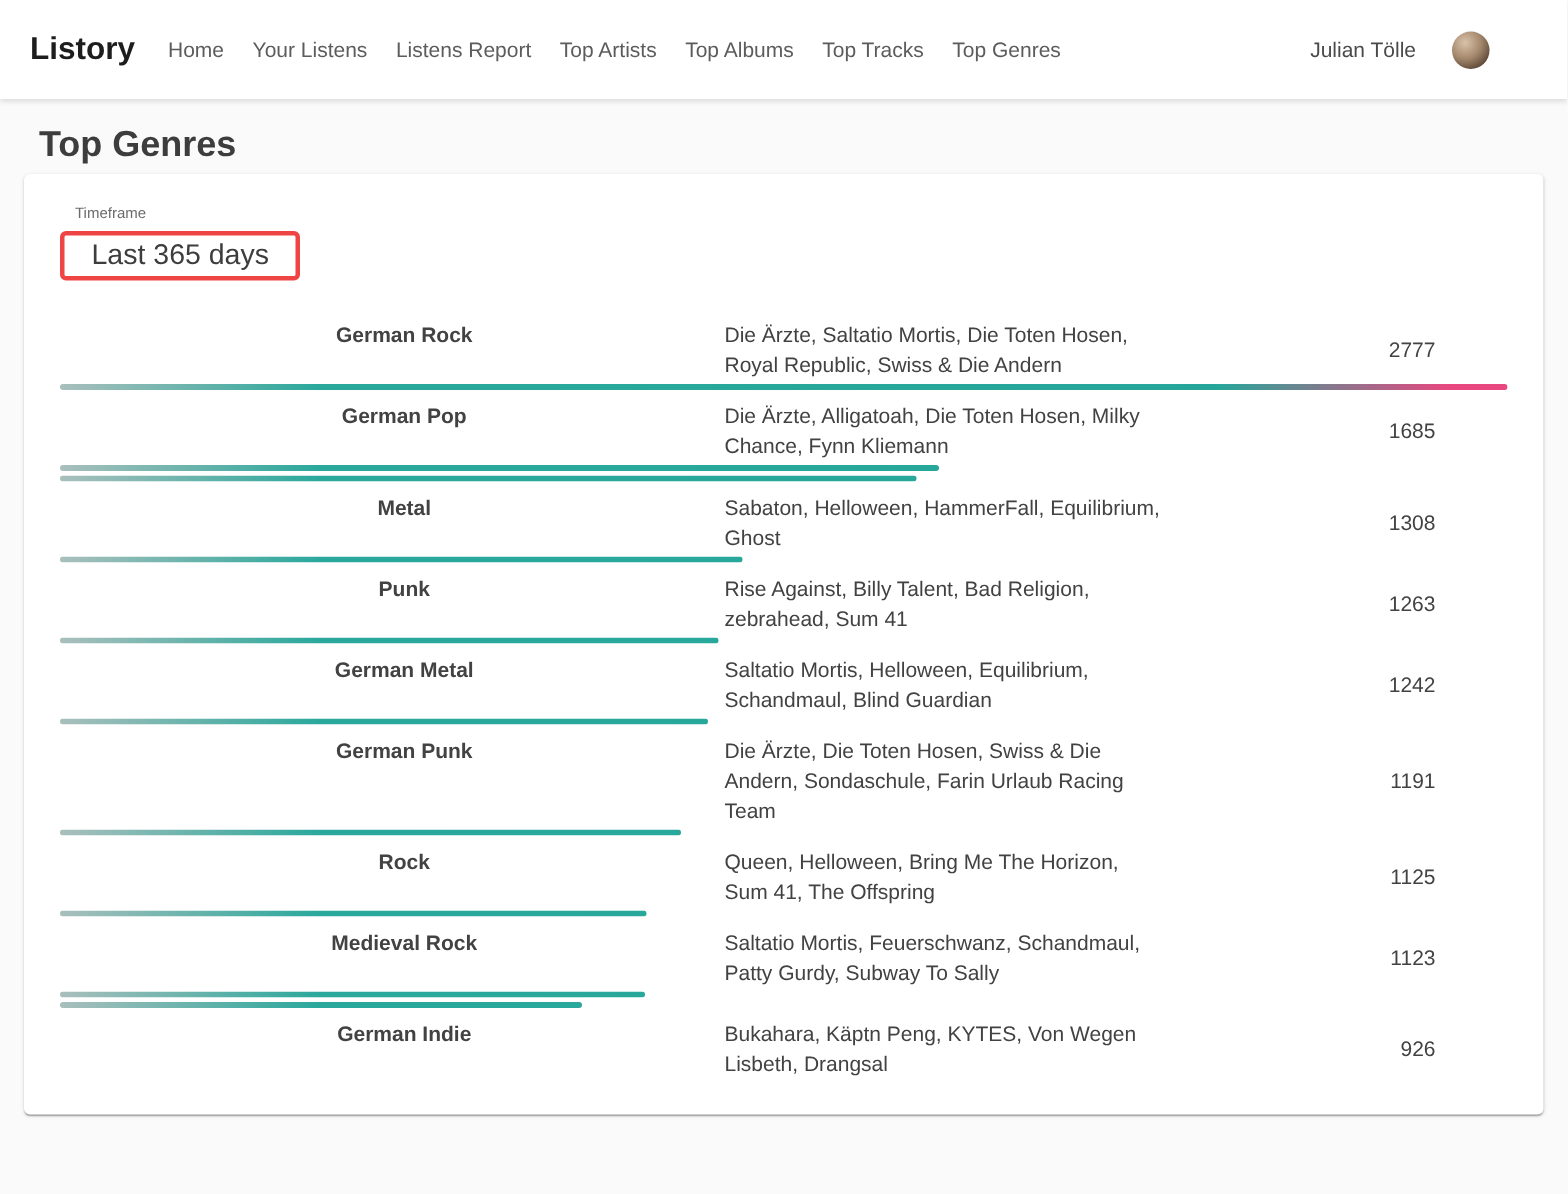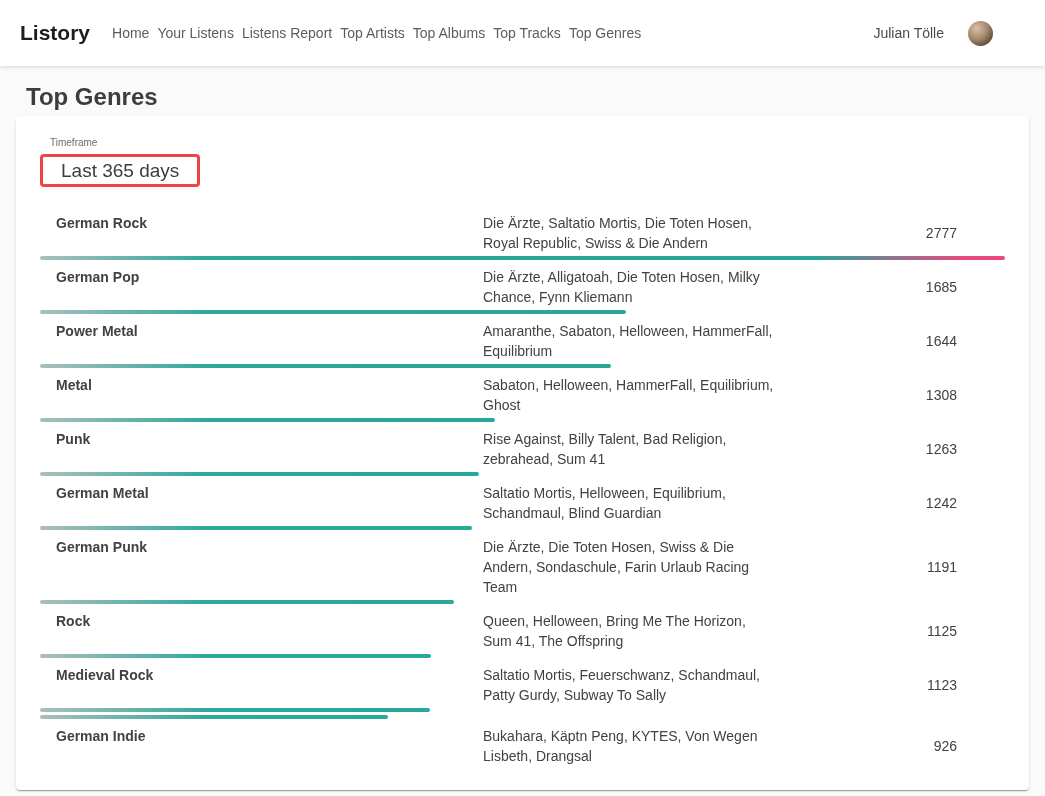--- a/index.html
+++ b/index.html
@@ -24,21 +24,21 @@
     position: relative;
     z-index: 5;
   }
   .logo {
     font-size: 21px;
     font-weight: bold;
     color: #1d1d1d;
     margin-right: 22px;
     cursor: pointer;
   }
-  .nav { display: flex; align-items: center; gap: 8px; }
+  .nav { display: flex; align-items: center; gap: 19px; }
   .nav-item {
     font-size: 14px;
     color: #5c5c5c;
     cursor: pointer;
     white-space: nowrap;
   }
   .topbar-spacer { flex: 1; }
   .user { display: flex; align-items: center; gap: 24px; cursor: pointer; }
   .user-name { font-size: 14px; color: #4a4a4a; }
   .avatar {
@@ -90,20 +90,21 @@
     display: grid;
     grid-template-columns: 443px 295px 1fr;
     padding-top: 7px;
   }
   .g-name {
     padding-left: 16px;
     font-weight: bold;
     font-size: 14px;
     line-height: 20px;
     color: #424242;
+    text-align: center;
   }
   .g-artists {
     font-size: 14px;
     line-height: 20px;
     color: #424242;
   }
   .g-count {
     align-self: center;
     text-align: right;
     padding-right: 48px;
@@ -181,25 +182,20 @@
       <div class="g-count">1685</div>
     </div>
     <div class="g-bar">
       <div class="g-fill" style="width: 60.677%;">
         <div class="g-grad" style="width: 164.807%; background: linear-gradient(90deg, rgb(169, 191, 188) 0%, rgb(42, 168, 156) 18%, rgb(38, 166, 154) 80%, rgb(232, 72, 127) 96%);"></div>
       </div>
     </div>
   </div>
 
   <div class="g-row">
-    <div class="g-cells">
-      <div class="g-name">Power Metal</div>
-      <div class="g-artists">Amaranthe, Sabaton, Helloween, HammerFall, Equilibrium</div>
-      <div class="g-count">1644</div>
-    </div>
     <div class="g-bar">
       <div class="g-fill" style="width: 59.2006%;">
         <div class="g-grad" style="width: 168.917%; background: linear-gradient(90deg, rgb(169, 191, 188) 0%, rgb(42, 168, 156) 18%, rgb(38, 166, 154) 80%, rgb(232, 72, 127) 96%);"></div>
       </div>
     </div>
   </div>
 
   <div class="g-row">
     <div class="g-cells">
       <div class="g-name">Metal</div>

